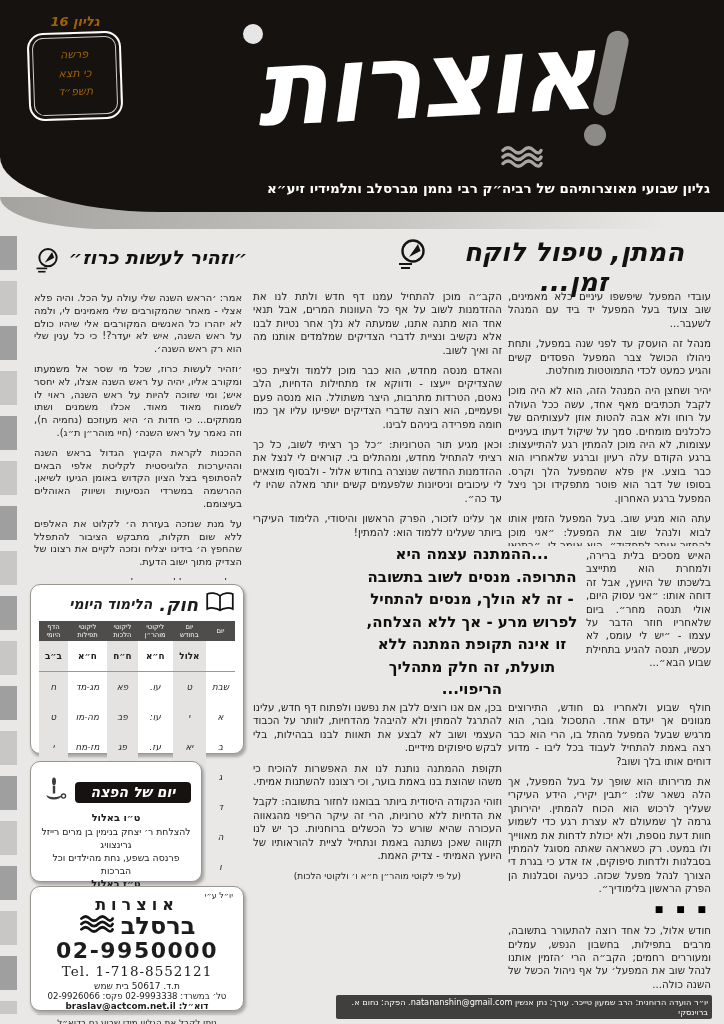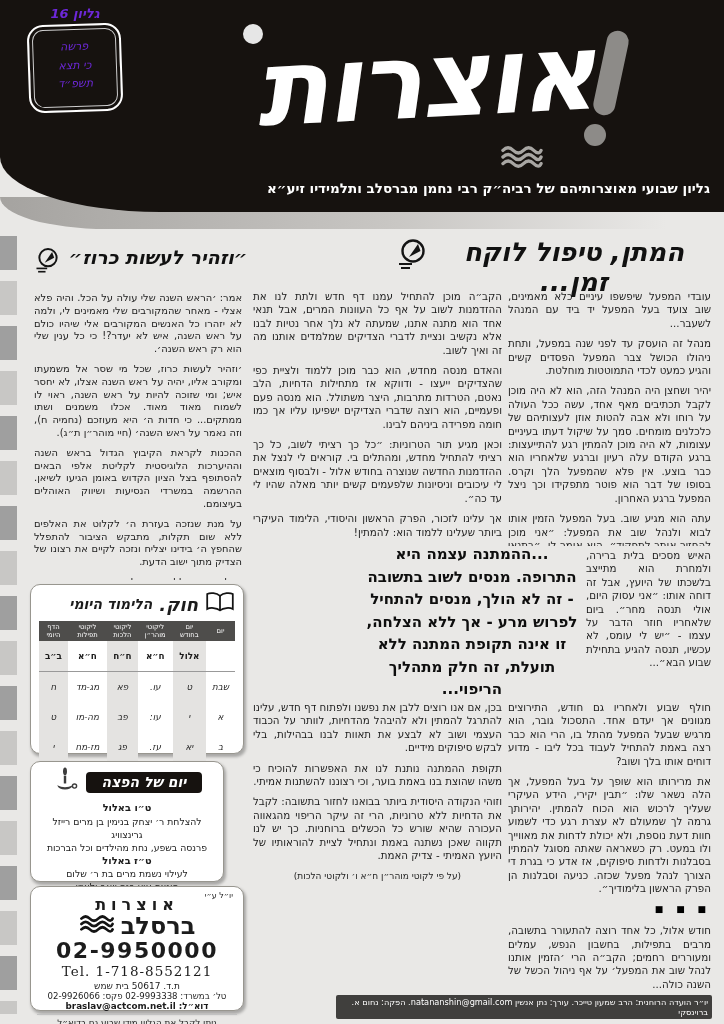--- a/index.html
+++ b/index.html
@@ -5,21 +5,21 @@
   html,body{margin:0;padding:0;background:#777;}
   .page{position:relative;width:724px;height:1024px;background:#e9e8e6;overflow:hidden;
         direction:rtl;font-family:"DejaVu Sans",sans-serif;color:#1c1c1c;margin:0 auto;}
 
   
   .mast-band{position:absolute;top:197px;left:0;width:724px;height:32px;
              background:linear-gradient(90deg,#a5a3a0,#c9c7c4 55%,#e9e8e6 92%);
              border-bottom-left-radius:160px 48px;z-index:1;}
   .masthead{position:absolute;top:0;left:0;width:724px;height:212px;background:#16120f;
             border-bottom-left-radius:160px 55px;z-index:2;}
-  .issue-badge{position:absolute;top:6px;left:28px;width:94px;z-index:4;color:#6d28d9;text-align:center;}
+  .issue-badge{position:absolute;top:14px;left:28px;width:94px;z-index:4;color:#a16207;text-align:center;}
   .issue-label{font-size:13px;font-weight:bold;font-style:italic;margin-bottom:3px;}
   .badge-frame{border:2px solid #fff;border-radius:16px;padding:12px 4px 16px;transform:rotate(-2deg);
                box-shadow:inset 0 0 0 3px #16120f, inset 0 0 0 4px #cfcfcf;}
   .badge-line{font-size:11px;font-style:italic;line-height:1.7;}
   .logo-script{position:absolute;top:6px;left:140px;width:570px;height:160px;z-index:3;color:#fff;
                font-size:106px;font-weight:bold;font-style:italic;text-align:center;line-height:150px;
                transform:rotate(-3deg);letter-spacing:-3px;}
   .logo-ball{position:absolute;top:24px;left:243px;width:20px;height:20px;border-radius:50%;
              background:#e6e6e6;z-index:4;}
   .logo-excl-bar{position:absolute;top:30px;left:600px;width:22px;height:86px;background:#8d8b88;
@@ -68,21 +68,21 @@
   .box-title{display:flex;align-items:center;gap:7px;}
   .chok-script{font-size:18px;font-weight:bold;font-style:italic;}
   .chok-rest{font-size:14px;font-weight:bold;font-style:italic;}
   table.chok{width:100%;border-collapse:collapse;margin-top:4px;direction:rtl;}
   table.chok th{background:#4e4d4b;color:#fff;font-size:6.8px;font-weight:normal;line-height:1.2;
                 padding:2px 1px;text-align:center;white-space:pre-line;}
   table.chok td{font-size:8.8px;text-align:center;padding:10px 1px;font-style:italic;}
   table.chok tr.subhead td{font-weight:bold;font-style:normal;font-size:8.8px;border-bottom:1px solid #999;}
   table.chok td:nth-child(even){background:#e4e3e1;}
 
-  #boxHafatsa{top:761px;left:30px;width:194px;height:121px;padding:5px 8px;box-sizing:border-box;text-align:center;}
+  #boxHafatsa{top:761px;left:30px;width:172px;height:121px;padding:15px 8px;box-sizing:border-box;text-align:center;}
   .haf-title-row{display:flex;align-items:center;justify-content:center;gap:8px;margin-bottom:4px;}
   .haf-ribbon{background:#16120f;color:#fff;font-style:italic;font-weight:bold;font-size:14px;
               padding:2px 16px 3px;border-radius:4px;}
   .haf-line{font-size:9.3px;line-height:1.4;}
   .haf-line.bold{font-weight:bold;font-size:9.8px;}
 
   #boxPublisher{top:886px;left:30px;width:214px;height:125px;padding:3px 6px;box-sizing:border-box;text-align:center;}
   .pub-yul{position:absolute;top:4px;right:10px;font-size:8px;}
   .brand-line1{font-size:16px;font-weight:bold;letter-spacing:5px;margin-top:6px;line-height:1.1;}
   .brand-line2{font-size:24px;font-weight:bold;display:flex;justify-content:center;align-items:center;

